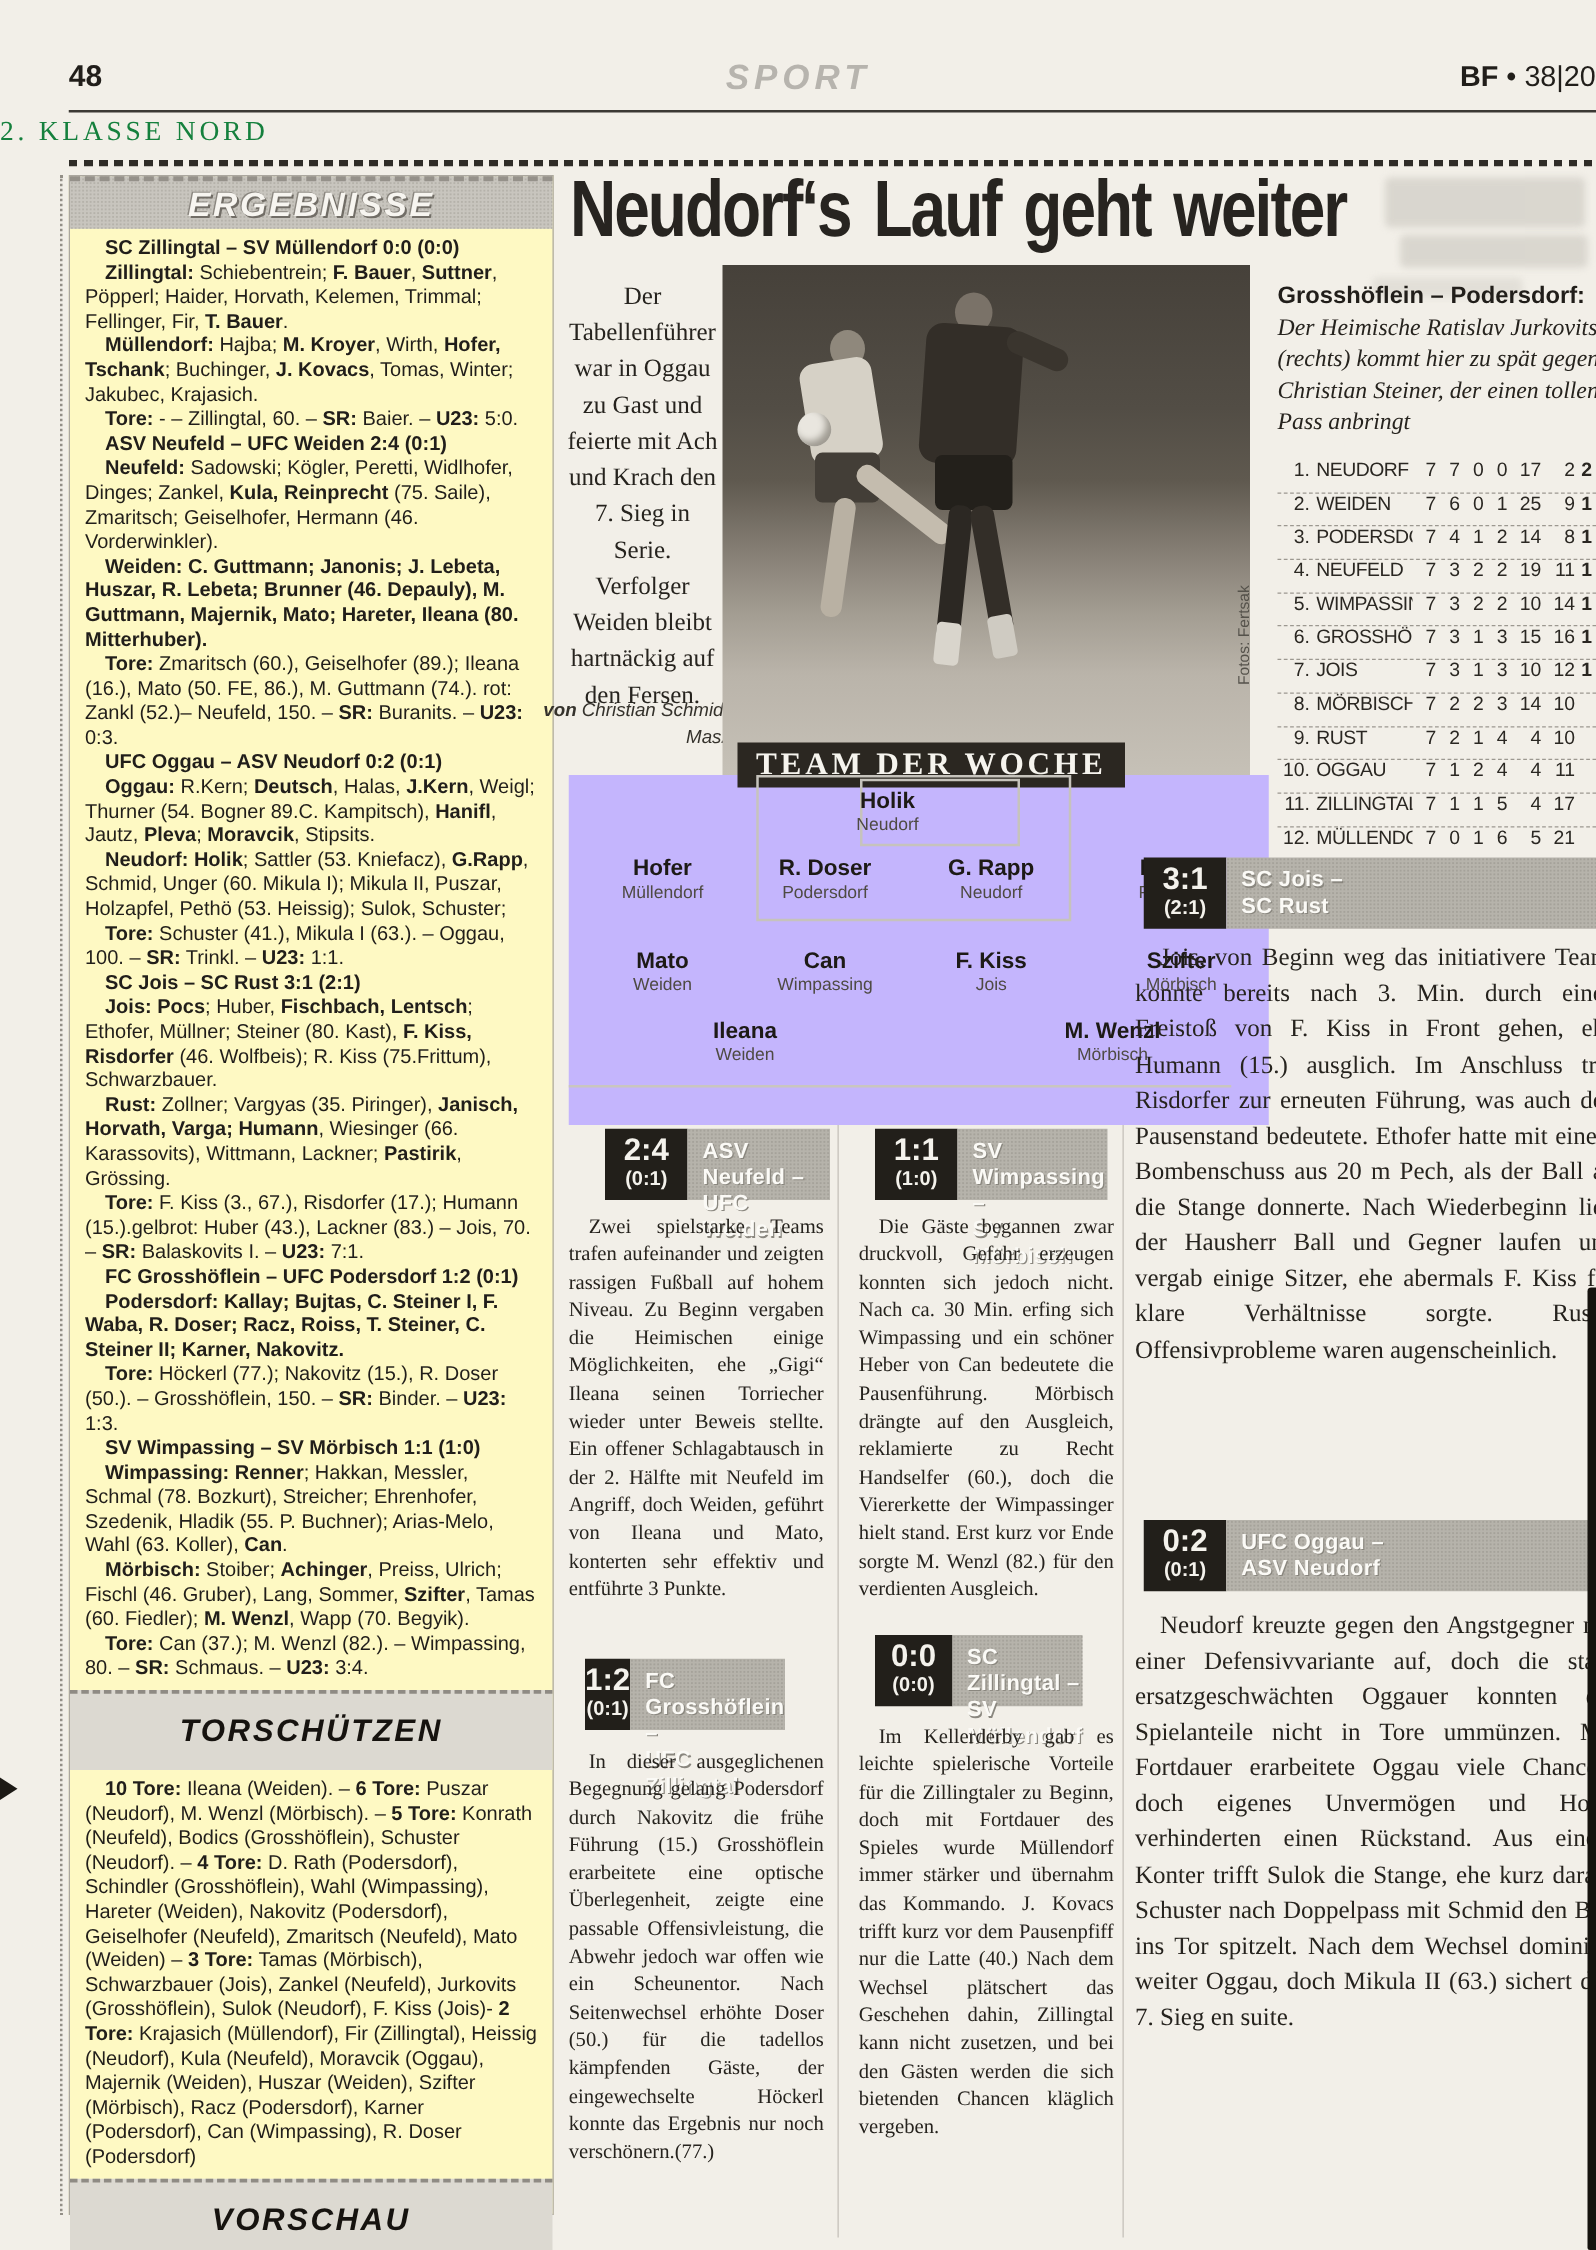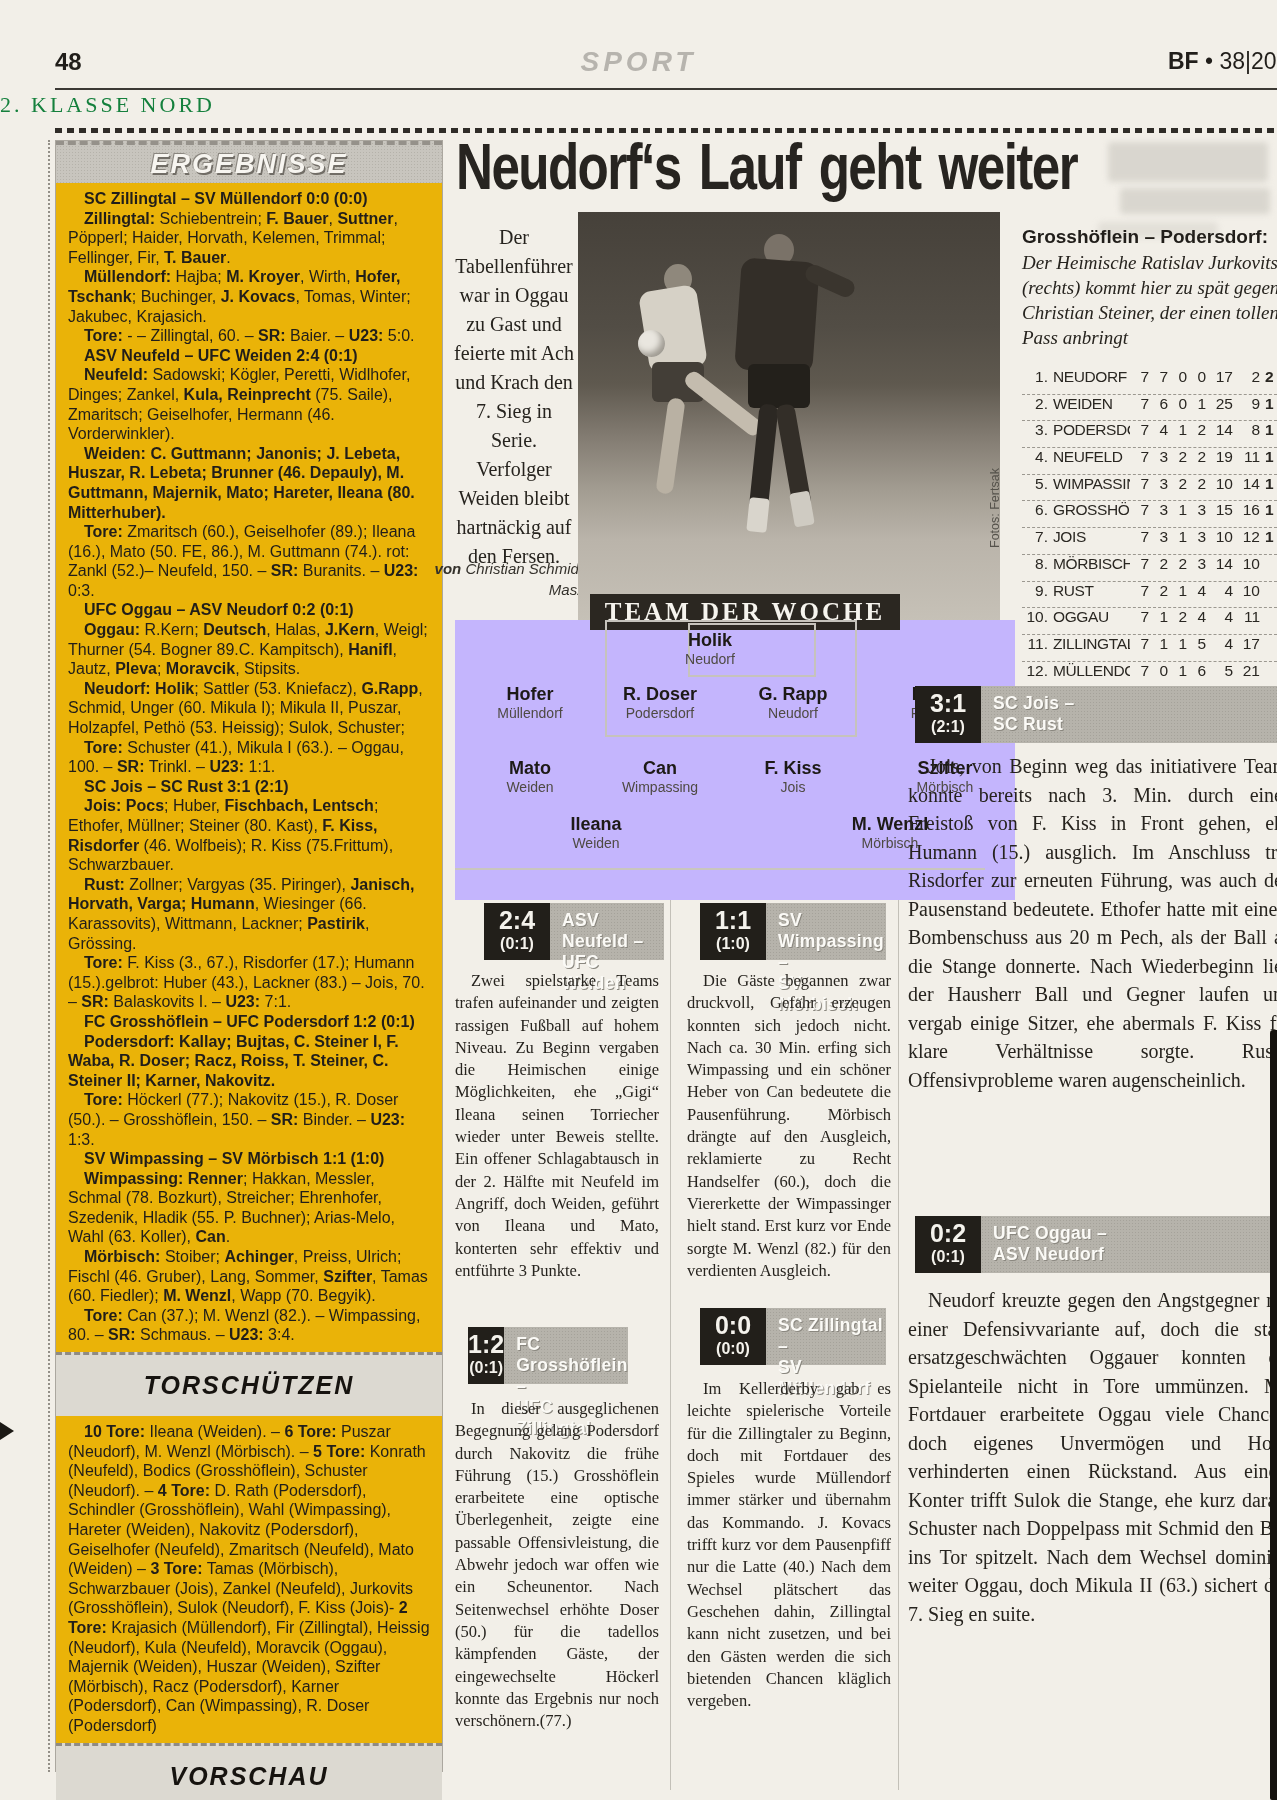--- a/index.html
+++ b/index.html
@@ -14,21 +14,21 @@
   .hdr-issue{position:absolute;left:1168px;top:48px;font-size:23px;white-space:nowrap;}
   .hdr-rule{position:absolute;left:55px;right:0;top:88px;height:2px;background:#3c3934;}
   .klasse{position:absolute;left:0;right:0;top:92px;text-align:left;
           font-family:"Liberation Serif",serif;font-size:22px;letter-spacing:3px;color:#15803d;}
   .dotline{position:absolute;left:55px;right:0;top:128px;height:5px;
            background:repeating-linear-gradient(90deg,#2f2c27 0 7px,transparent 7px 12px);}
 
   
   .perf{position:absolute;left:48px;top:140px;height:1632px;border-left:2px dotted #938f87;}
   .results{position:absolute;left:55px;top:140px;width:388px;height:1632px;box-sizing:border-box;
-           border:1px solid #aba79f;background:#eab308;padding:0 12px;}
+           border:1px solid #aba79f;background:#fef9c3;padding:0 12px;}
   .res-title{margin:0 -12px 6px;background:#c8c5be;border-top:4px dashed #95918a;
              text-align:center;font-size:27px;font-weight:700;font-style:italic;
              color:#f7f5f0;text-shadow:1.5px 1.5px 0 #716d66,-1px -1px 0 #8a867f;
              padding:4px 0 3px;letter-spacing:2px;
              background-image:radial-gradient(#b5b2aa 1px,transparent 1px);background-size:3px 3px;}
   .res-p{font-size:16px;line-height:19.6px;text-indent:16px;margin:0;text-align:left;}
   .res-sub{margin:7px -12px 6px;background:#dcd9d1;border-top:3px dashed #8f8b84;
            text-align:center;font-size:25px;font-weight:700;font-style:italic;color:#16130f;
            padding:16px 0;letter-spacing:2px;}
 
@@ -103,21 +103,21 @@
   .sbox{position:absolute;display:flex;height:57px;}
   .sc{width:66px;background:#221f1a;color:#f4f2ec;text-align:center;padding-top:4px;box-sizing:border-box;}
   .sc .s1{display:block;font-size:25px;font-weight:700;line-height:27px;}
   .sc .s2{display:block;font-size:16px;font-weight:700;line-height:19px;}
   .tm{flex:1;background:#b6b3ab;background-image:radial-gradient(#a5a29a 1px,transparent 1px);
       background-size:3px 3px;color:#fbfaf6;font-weight:700;font-size:17.5px;line-height:21px;
       padding:7px 0 0 12px;letter-spacing:0.3px;text-shadow:1px 1px 0 #8a877f;}
   .sb-a1{left:484px;top:903px;width:180px;}
   .sb-a2{left:700px;top:903px;width:186px;}
   .sb-a3{left:468px;top:1327px;width:152px;}
-  .sb-a4{left:700px;top:1308px;width:186px;}
+  .sb-a4{left:700px;top:1308px;width:166px;}
   .sb-a5{left:915px;top:686px;width:362px;}
   .sb-a6{left:915px;top:1216px;width:362px;}
   .abody{position:absolute;font-family:"Liberation Serif",serif;text-align:justify;color:#26231e;hyphens:auto;}
   .ab-n{font-size:16.5px;line-height:22.3px;text-indent:16px;width:204px;}
   .ab-w{font-size:20px;line-height:28.5px;text-indent:20px;width:385px;}
   .ab-a1{left:455px;top:970px;}
   .ab-a2{left:687px;top:970px;}
   .ab-a3{left:455px;top:1398px;}
   .ab-a4{left:687px;top:1378px;}
   .ab-a5{left:908px;top:752px;}

